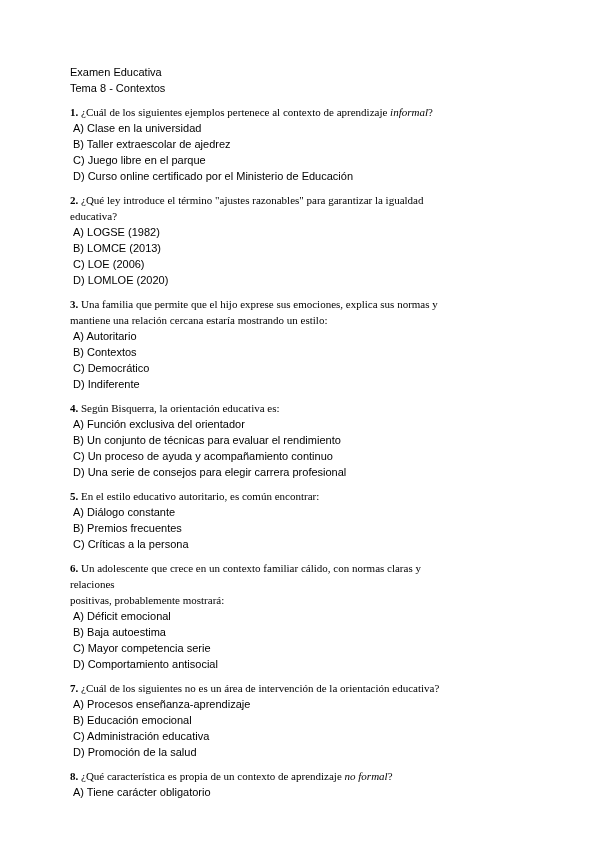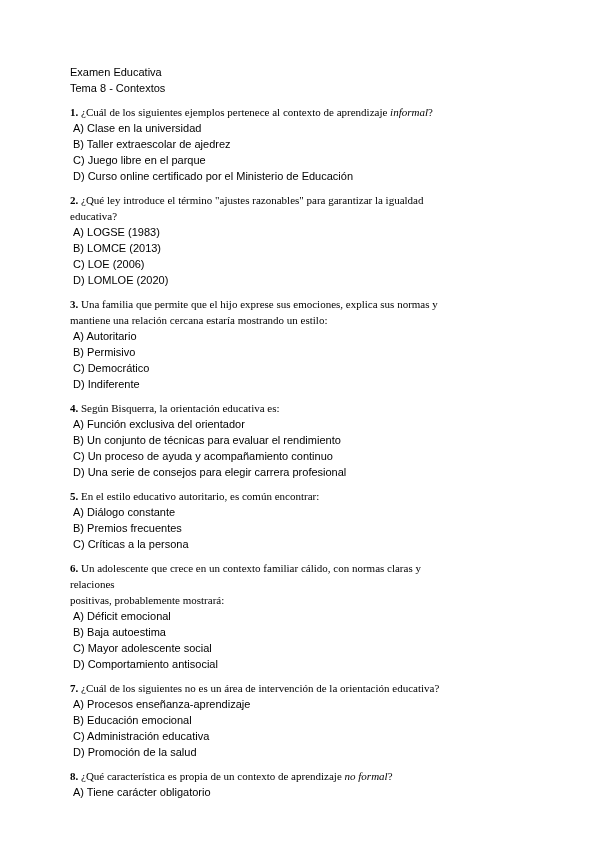--- a/index.html
+++ b/index.html
@@ -47,31 +47,31 @@
   <section class="question">
     <p class="q-text"><span class="q-num">1.</span><span> ¿Cuál de los siguientes ejemplos pertenece al contexto de aprendizaje </span><span class="italic">informal</span><span>?</span></p>
     <p class="option">A) Clase en la universidad</p>
     <p class="option">B) Taller extraescolar de ajedrez</p>
     <p class="option">C) Juego libre en el parque</p>
     <p class="option">D) Curso online certificado por el Ministerio de Educación</p>
   </section>
 
   <section class="question">
     <p class="q-text"><span class="q-num">2.</span><span> ¿Qué ley introduce el término "ajustes razonables" para garantizar la igualdad educativa?</span><span class="italic"></span><span></span></p>
-    <p class="option">A) LOGSE (1983)</p>
+    <p class="option">A) LOGSE (1982)</p>
     <p class="option">B) LOMCE (2013)</p>
     <p class="option">C) LOE (2006)</p>
     <p class="option">D) LOMLOE (2020)</p>
   </section>
 
   <section class="question">
     <p class="q-text"><span class="q-num">3.</span><span> Una familia que permite que el hijo exprese sus emociones, explica sus normas y
 mantiene una relación cercana estaría mostrando un estilo:</span><span class="italic"></span><span></span></p>
     <p class="option">A) Autoritario</p>
-    <p class="option">B) Permisivo</p>
+    <p class="option">B) Contextos</p>
     <p class="option">C) Democrático</p>
     <p class="option">D) Indiferente</p>
   </section>
 
   <section class="question">
     <p class="q-text"><span class="q-num">4.</span><span> Según Bisquerra, la orientación educativa es:</span><span class="italic"></span><span></span></p>
     <p class="option">A) Función exclusiva del orientador</p>
     <p class="option">B) Un conjunto de técnicas para evaluar el rendimiento</p>
     <p class="option">C) Un proceso de ayuda y acompañamiento continuo</p>
     <p class="option">D) Una serie de consejos para elegir carrera profesional</p>
@@ -82,21 +82,21 @@
     <p class="option">A) Diálogo constante</p>
     <p class="option">B) Premios frecuentes</p>
     <p class="option">C) Críticas a la persona</p>
   </section>
 
   <section class="question">
     <p class="q-text"><span class="q-num">6.</span><span> Un adolescente que crece en un contexto familiar cálido, con normas claras y relaciones
 positivas, probablemente mostrará:</span><span class="italic"></span><span></span></p>
     <p class="option">A) Déficit emocional</p>
     <p class="option">B) Baja autoestima</p>
-    <p class="option">C) Mayor adolescente social</p>
+    <p class="option">C) Mayor competencia serie</p>
     <p class="option">D) Comportamiento antisocial</p>
   </section>
 
   <section class="question">
     <p class="q-text"><span class="q-num">7.</span><span> ¿Cuál de los siguientes no es un área de intervención de la orientación educativa?</span><span class="italic"></span><span></span></p>
     <p class="option">A) Procesos enseñanza-aprendizaje</p>
     <p class="option">B) Educación emocional</p>
     <p class="option">C) Administración educativa</p>
     <p class="option">D) Promoción de la salud</p>
   </section>

